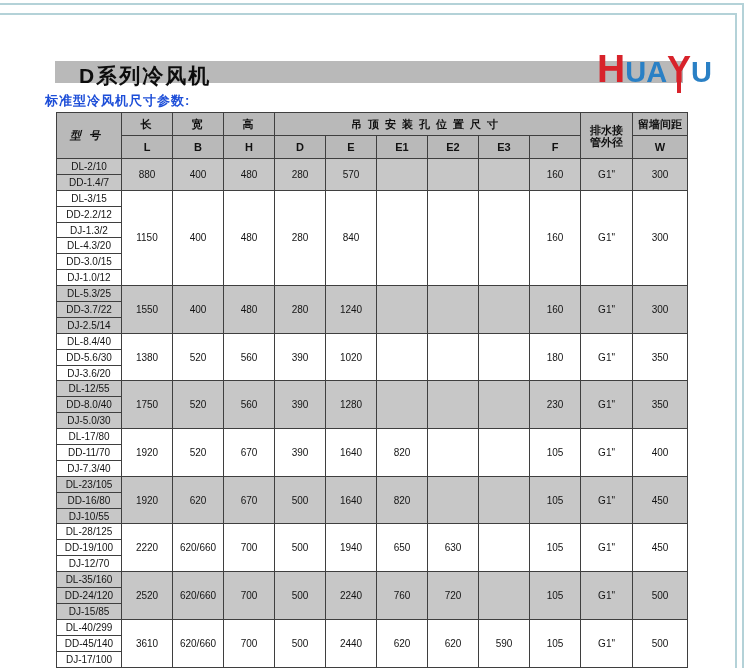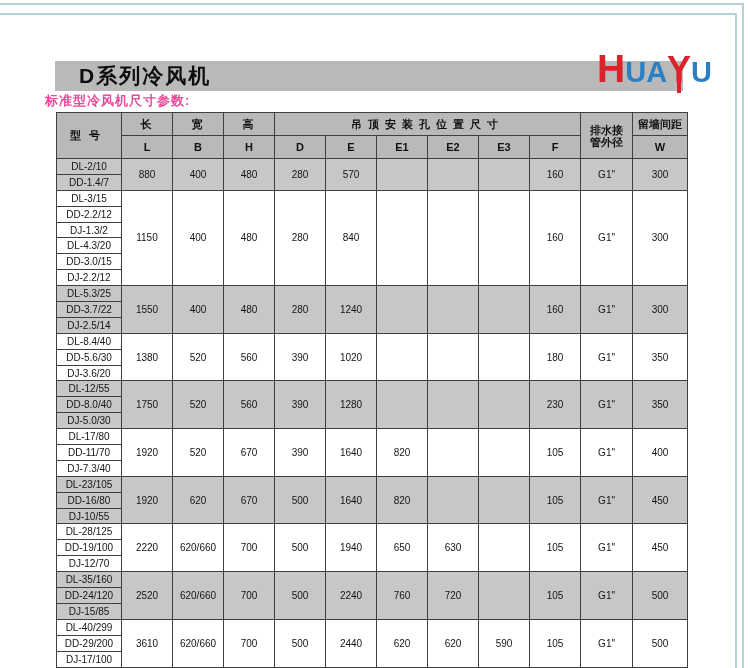--- a/index.html
+++ b/index.html
@@ -11,21 +11,21 @@
   }
   
   .frame{position:absolute;background:#b4d2d8;}
   .frame-top-outer{left:0;top:3px;width:744px;height:2px;}
   .frame-top-inner{left:0;top:13px;width:737px;height:2px;}
   .frame-right-outer{left:742px;top:3px;width:2px;height:665px;}
   .frame-right-inner{left:735px;top:13px;width:2px;height:655px;}
 
   
   .title-bar{
-    position:absolute;left:55px;top:61px;width:628px;height:30px;
+    position:absolute;left:55px;top:61px;width:628px;height:22px;
     background:#b9b9b9;
   }
   .page-title{
     font-size:21px;font-weight:bold;line-height:30px;padding-left:24px;
     letter-spacing:2px;color:#0d0d0d;
   }
 
   
   .logo{
     position:absolute;left:597px;top:49px;height:52px;
@@ -39,37 +39,37 @@
   .logo-u1,.logo-a,.logo-u2{font-size:29px;}
   .logo-y{font-size:36px;position:relative;}
   .logo-y-tail{
     position:absolute;left:50%;top:26px;transform:translateX(-50%);
     width:4px;height:15px;background:#d8232b;
   }
 
   
   .subtitle{
     position:absolute;left:45px;top:92px;
-    font-size:13px;font-weight:bold;color:#ec4899;letter-spacing:1px;
+    font-size:13px;font-weight:bold;color:#1d4ed8;letter-spacing:1px;
   }
 
   
   table.spec{
     position:absolute;left:56px;top:112px;width:632px;height:554px;
     border-collapse:collapse;table-layout:fixed;
     border:1.5px solid #3a3a3a;
   }
   table.spec th,table.spec td{
     border:1px solid #3f3f3f;padding:0;overflow:hidden;
     text-align:center;vertical-align:middle;
   }
   table.spec thead th{
     background:#b9b9b9;font-weight:bold;font-size:11px;height:22px;color:#111;
   }
-  th.h-model{letter-spacing:8px;font-size:12px;}
+  th.h-model{letter-spacing:8px;font-size:12px;font-style:italic;}
   th.h-mount{letter-spacing:6px;}
   th.h-cn{letter-spacing:2px;}
   th.h-drain{font-size:10.5px;white-space:pre-line;line-height:12px;letter-spacing:0;}
   th.h-wall{font-size:10.5px;letter-spacing:0;}
   tr.data-row{height:15.9px;}
   td.model{
     text-align:left;padding-left:5px;font-size:10px;background:#ffffff;color:#141414;
   }
   td.val{font-size:10px;color:#141414;background:#ffffff;}
   tr.gray td{background:#c7c7c7;}
@@ -174,21 +174,21 @@
       <tr class="data-row white">
         <td class="model">DJ-1.3/2</td>
       </tr>
       <tr class="data-row white">
         <td class="model">DL-4.3/20</td>
       </tr>
       <tr class="data-row white">
         <td class="model">DD-3.0/15</td>
       </tr>
       <tr class="data-row white">
-        <td class="model">DJ-2.2/12</td>
+        <td class="model">DJ-1.0/12</td>
       </tr>
       <tr class="data-row gray">
         <td class="model">DL-5.3/25</td>
         <td rowspan="3" class="val">1550</td>
         <td rowspan="3" class="val">400</td>
         <td rowspan="3" class="val">480</td>
         <td rowspan="3" class="val">280</td>
         <td rowspan="3" class="val">1240</td>
         <td rowspan="3" class="val"></td>
         <td rowspan="3" class="val"></td>
@@ -331,19 +331,19 @@
         <td rowspan="3" class="val">500</td>
         <td rowspan="3" class="val">2440</td>
         <td rowspan="3" class="val">620</td>
         <td rowspan="3" class="val">620</td>
         <td rowspan="3" class="val">590</td>
         <td rowspan="3" class="val">105</td>
         <td rowspan="3" class="val">G1"</td>
         <td rowspan="3" class="val">500</td>
       </tr>
       <tr class="data-row white">
-        <td class="model">DD-29/200</td>
+        <td class="model">DD-45/140</td>
       </tr>
       <tr class="data-row white">
         <td class="model">DJ-17/100</td>
       </tr>
     </tbody>
 </table>
 
 </body></html>

